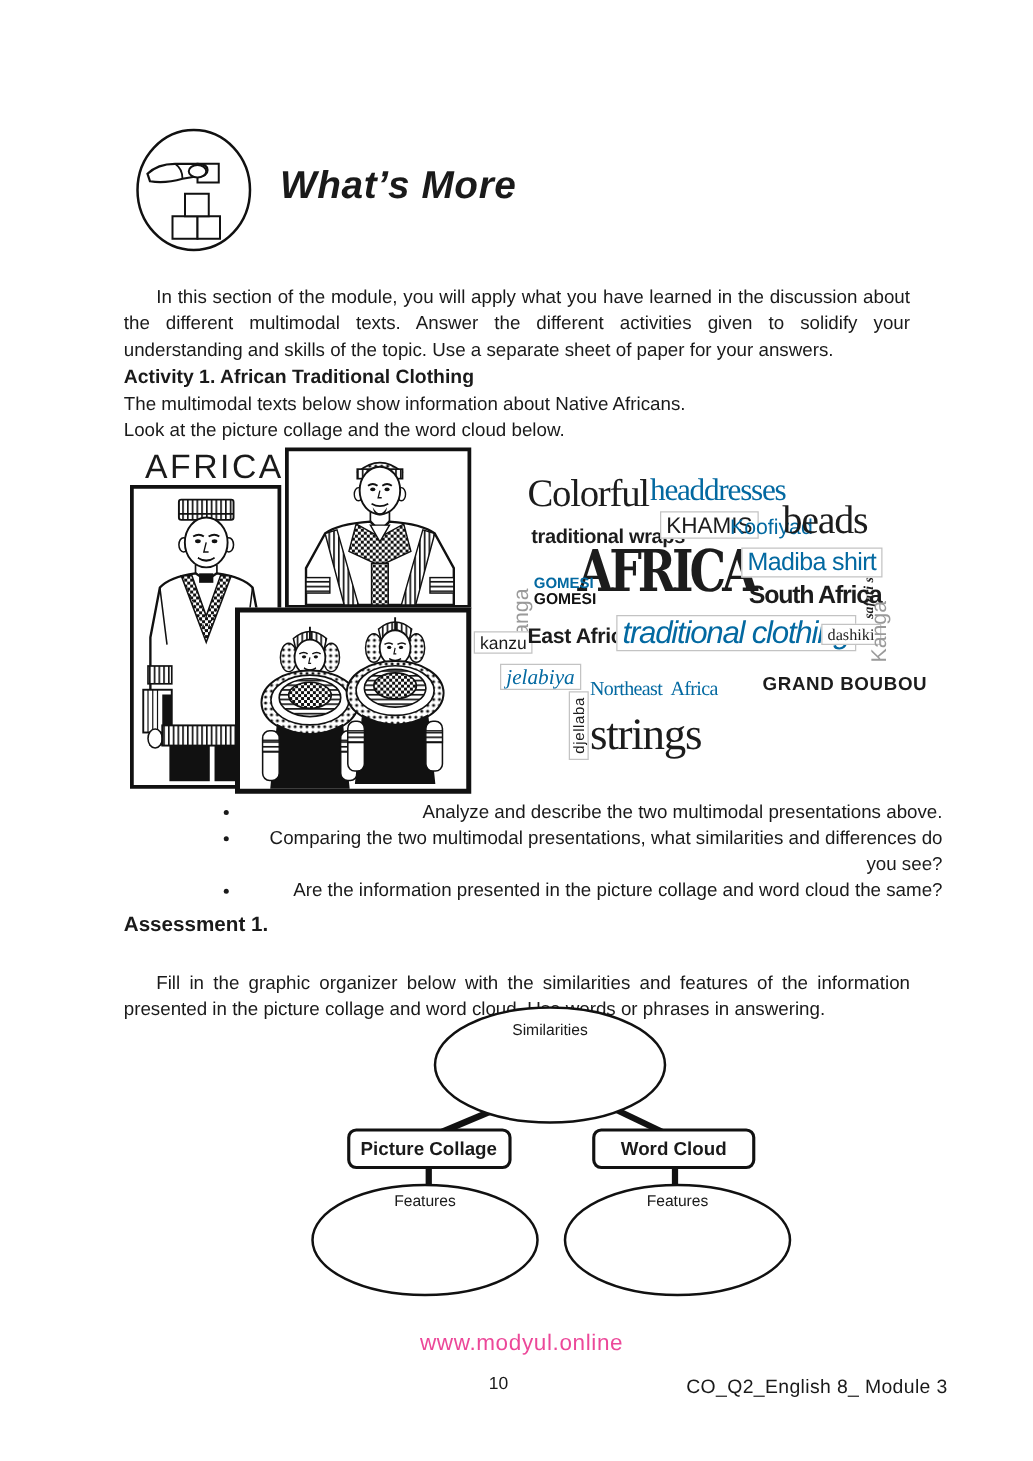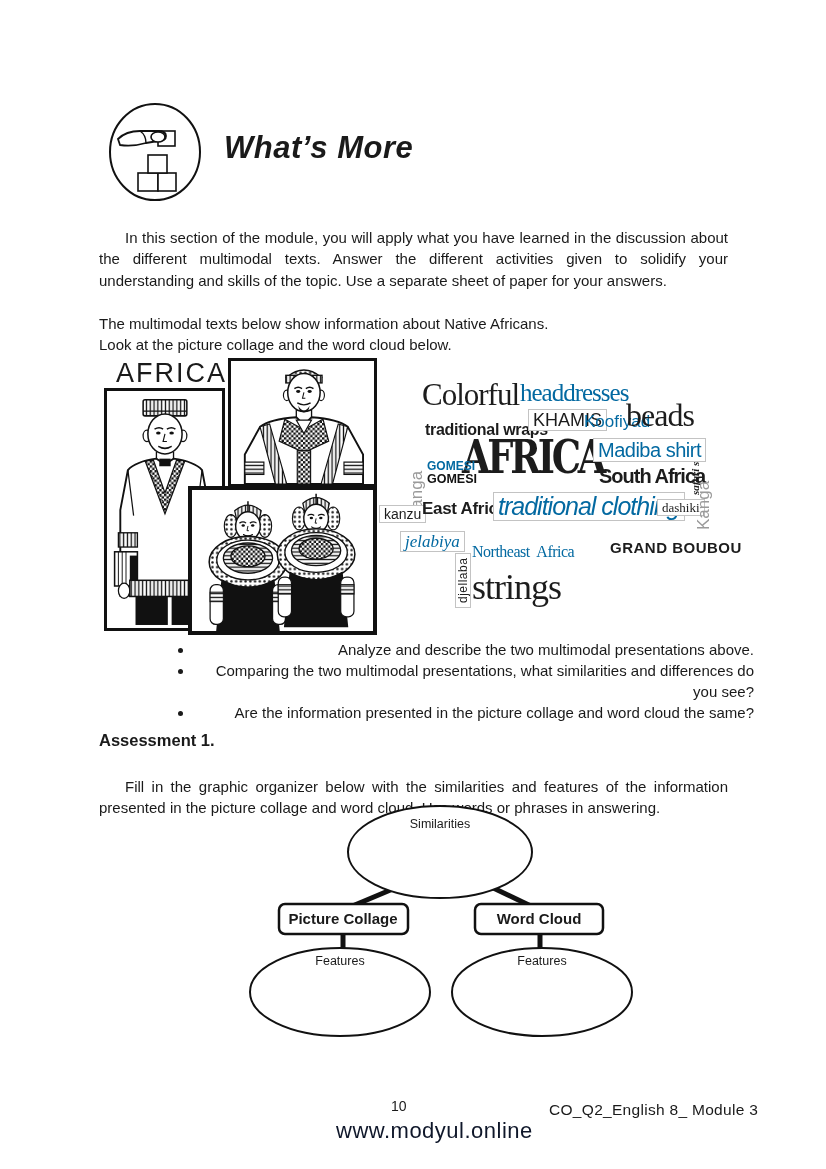--- a/index.html
+++ b/index.html
@@ -60,21 +60,21 @@
            font-size:15px;line-height:21px;text-align:right;}
   .bullets li{margin:0;padding-left:8px;}
   
   .h-assessment{position:absolute;left:99px;top:731px;font-size:16.5px;font-weight:700;}
   .assess-text{top:761px;}
   
   .organizer{position:absolute;left:230px;top:805px;width:420px;height:250px;}
   .organizer text{font-family:"Liberation Sans",sans-serif;fill:#1a1a1a;}
   
   .page-number{position:absolute;left:391px;top:1098px;width:50px;font-size:14px;}
-  .watermark{position:absolute;left:336px;top:1118px;font-size:22px;color:#0f172a;letter-spacing:.5px;}
+  .watermark{position:absolute;left:336px;top:1064px;font-size:18px;color:#ec4899;letter-spacing:.5px;}
   .module-code{position:absolute;left:549px;top:1101px;font-size:15.5px;font-weight:400;letter-spacing:.3px;}
 </style>
 </head>
 <body>
 
 <svg width="0" height="0" style="position:absolute" aria-hidden="true">
   <defs>
     <pattern id="p-vs" width="4" height="6" patternUnits="userSpaceOnUse">
       <rect width="4" height="6" fill="#fff"></rect>
         <line x1="1.5" y1="0" x2="1.5" y2="6" stroke="#111" stroke-width="1.4"></line>
@@ -106,20 +106,21 @@
       <rect x="52" y="30" width="17" height="15" fill="#fff" stroke="#111" stroke-width="1.6"></rect>
       <path d="M12,38 Q20,30 34,30 L52,30 Q60,30 60,35 Q60,40 52,40 L40,42 Q26,46 14,44 Z" fill="#fff" stroke="#111" stroke-width="1.8"></path>
       <ellipse cx="52" cy="36" rx="7" ry="5" fill="#fff" stroke="#111" stroke-width="1.6"></ellipse>
       <path d="M34,30 q6,4 6,12" fill="none" stroke="#111" stroke-width="1.4"></path>
     </svg>
   </div>
   <div class="section-title">What’s More</div>
 
   <p class="para intro">In this section of the module, you will apply what you have learned in the discussion about the different multimodal texts. Answer the different activities given to solidify your understanding and skills of the topic. Use a separate sheet of paper for your answers.</p>
 
+  <div class="h-activity">Activity 1. African Traditional Clothing</div>
   <div class="line1">The multimodal texts below show information about Native Africans.</div>
   <div class="line2">Look at the picture collage and the word cloud below.</div>
 
   <div class="collage">
     <div class="collage-label">AFRICA</div>
 
     <div class="panel panel-left">
       <svg viewBox="0 0 121 243">
         <rect x="38" y="6" width="46" height="17" rx="2" fill="url(#p-vs)" stroke="#111" stroke-width="1.6"></rect>
         <line x1="38" y1="18" x2="84" y2="18" stroke="#111" stroke-width="1.4"></line>

